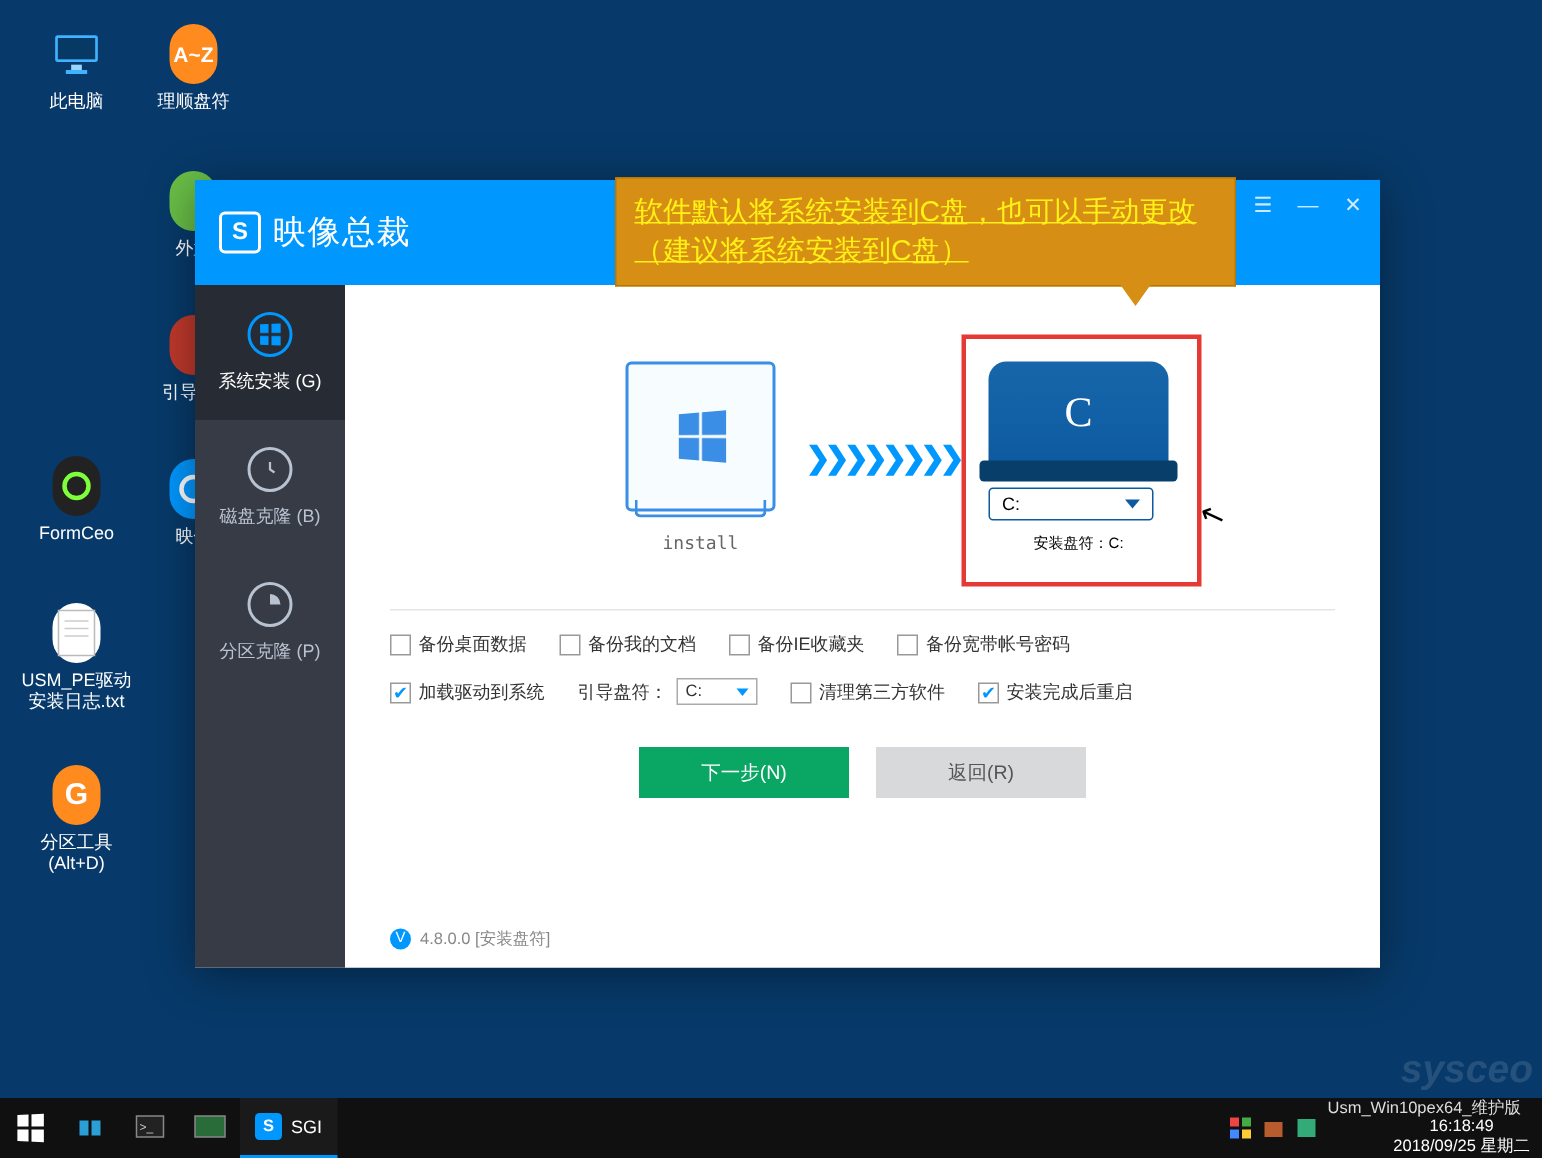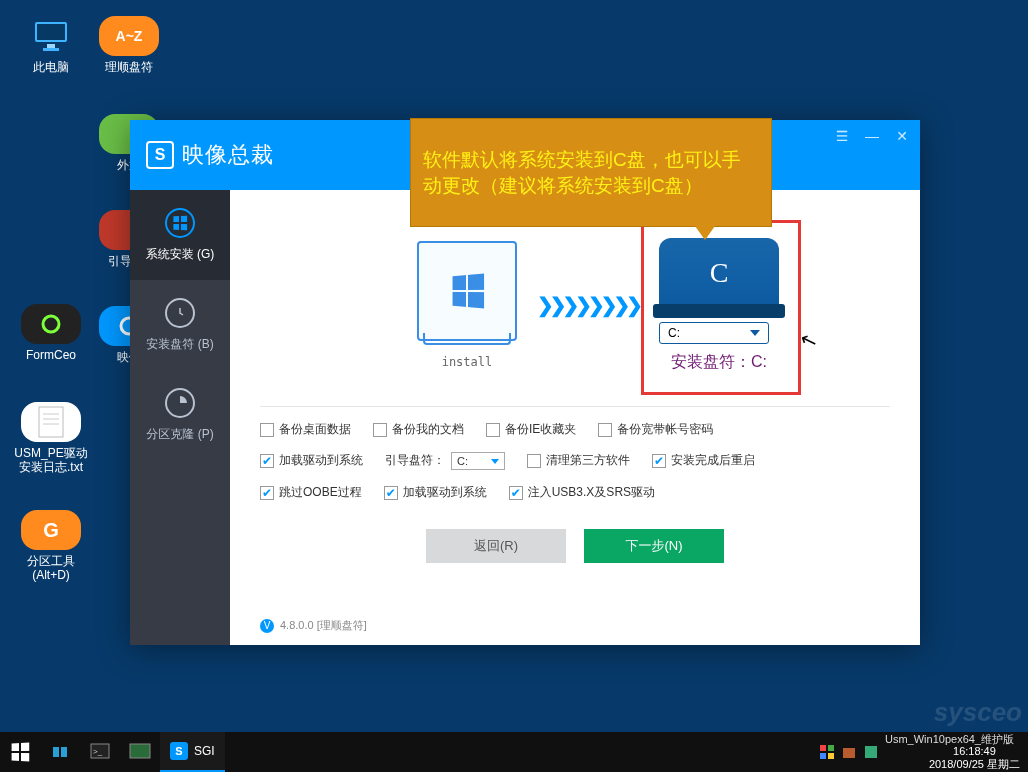--- a/index.html
+++ b/index.html
@@ -1,34 +1,34 @@
 <!DOCTYPE html>
 <html><head>
 <meta charset="utf-8">
 <style>
 * { margin: 0; padding: 0; box-sizing: border-box; font-family: "Microsoft YaHei", Arial, sans-serif; }
 body { width: 1028px; height: 772px; background: #073a6a; overflow: hidden; position: relative; }
 
 
 .desktop { position: absolute; top: 10px; left: 0; width: 100%; height: calc(100% - 40px); }
 .dicon { width: 70px; position: absolute; text-align: center; color: #fff; font-size: 12px; cursor: pointer; }
-.dicon .ico { width: 60px; height: 40px; margin: 0 auto 4px; border-radius: 16px; display: flex; align-items: center; justify-content: center; font-size: 20px; }
+.dicon .ico { width: 32px; height: 40px; margin: 0 auto 4px; border-radius: 16px; display: flex; align-items: center; justify-content: center; font-size: 20px; }
 .dicon .label { display: block; line-height: 14px; }
 
 
 .app { position: absolute; left: 130px; top: 120px; width: 790px; height: 525px; background: #fff; box-shadow: 0 4px 30px rgba(0,0,0,0.4); display: flex; flex-direction: column; }
 .titlebar { height: 70px; background: #0098ff; display: flex; align-items: center; padding: 0 16px; color: #fff; position: relative; }
 .logo { display: flex; align-items: center; gap: 8px; }
 .logo-mark { width: 28px; height: 28px; border: 2px solid #fff; border-radius: 4px; display: flex; align-items: center; justify-content: center; font-weight: bold; font-size: 16px; }
 .logo-text { font-size: 22px; font-weight: 500; letter-spacing: 1px; }
 .win-controls { position: absolute; right: 8px; top: 6px; display: flex; gap: 10px; }
 .win-controls span { width: 20px; height: 20px; display: inline-flex; align-items: center; justify-content: center; cursor: pointer; font-size: 14px; color: #cce9ff; }
 
 
-.callout { position: absolute; left: 280px; top: -2px; width: 362px; background: #d68f14; color: #fff115; font-size: 19px; padding: 28px 12px; border: 1px solid #b87700; line-height: 1.35; z-index: 20; }
+.callout { position: absolute; left: 280px; top: -2px; width: 414px; background: #d68f14; color: #fff115; font-size: 19px; padding: 10px 12px; border: 1px solid #b87700; line-height: 1.35; z-index: 20; text-decoration: underline; }
 .callout-tail { position: absolute; bottom: -14px; right: 56px; width: 0; height: 0; border-left: 10px solid transparent; border-right: 10px solid transparent; border-top: 14px solid #d68f14; }
 
 .body { flex: 1; display: flex; }
 .sidebar { width: 100px; background: #363b45; display: flex; flex-direction: column; }
 .sidebar-item { flex: none; height: 90px; display: flex; flex-direction: column; align-items: center; justify-content: center; color: #b9c2d0; font-size: 12px; cursor: pointer; gap: 8px; }
 .sidebar-item.active { background: #272b33; color: #fff; }
 .sidebar-item .sico { width: 30px; height: 30px; border: 2px solid currentColor; border-radius: 50%; display: flex; align-items: center; justify-content: center; font-size: 14px; }
 .sidebar-item.active .sico { color: #0098ff; border-color: #0098ff; }
 
 .main { flex: 1; background: #fff; padding: 20px 30px 12px; display: flex; flex-direction: column; position: relative; }
@@ -40,27 +40,27 @@
 .src-img::after { content:""; position:absolute; bottom:-6px; left:4px; right:4px; height:10px; border:2px solid #3a8ee6; border-top:none; border-radius:0 0 4px 4px; }
 .src-label { margin-top: 14px; font-size: 12px; color: #666; font-family: monospace; }
 .arrows { color: #0098ff; font-size: 20px; letter-spacing: -4px; font-weight: bold; }
 .dst-box { text-align: center; position: relative; }
 .red-outline { position: absolute; border: 3px solid #e53935; top: -18px; left: -18px; right: -22px; bottom: -22px; pointer-events: none; }
 .drive { width: 120px; height: 70px; background: linear-gradient(#1766aa,#0d5aa0); border-radius: 12px 12px 2px 2px; position: relative; display: flex; align-items: center; justify-content: center; }
 .drive::after { content:""; position:absolute; bottom:-10px; left:-6px; right:-6px; height:14px; background:#073f6a; border-radius:3px; }
 .drive-letter { color: #fff; font-size: 28px; font-family: "Times New Roman", serif; }
 .drive-select { margin-top: 14px; width: 110px; height: 22px; background:#fff; border:1px solid #0d5aa0; border-radius:3px; display:flex; align-items:center; justify-content:space-between; padding:0 8px; font-size:12px; cursor:pointer; position:relative; z-index:2; }
 .drive-select .tri { width:0; height:0; border-left:5px solid transparent; border-right:5px solid transparent; border-top:6px solid #0d5aa0; }
-.dst-label { margin-top: 8px; font-size: 16px; color: #701a75; }
+.dst-label { margin-top: 8px; font-size: 10px; color: #000000; }
 .cursor { position:absolute; right:-38px; top:90px; font-size:20px; color:#000; transform: rotate(-20deg); }
 
 hr.sep { border:none; border-top:1px solid #e5e5e5; margin: 6px 0 14px; }
 
 .options { font-size: 12px; color:#333; }
-.opt-row { display:flex; align-items:flex-start; gap: 22px; margin-bottom: 14px; flex-wrap: nowrap; }
+.opt-row { display:flex; align-items:flex-end; gap: 22px; margin-bottom: 14px; flex-wrap: nowrap; }
 .chk { display:inline-flex; align-items:center; gap:5px; cursor:pointer; white-space: nowrap; }
 .chk .box { width:14px; height:14px; border:1px solid #999; background:#fff; display:inline-flex; align-items:center; justify-content:center; font-size:11px; color:#0098ff; }
 .chk.checked .box::before { content:"✔"; font-size:12px; line-height:1; }
 .inline-label { color:#333; }
 .mini-select { width:54px; height:18px; border:1px solid #aaa; background:#fff; display:inline-flex; align-items:center; justify-content:space-between; padding:0 5px; font-size:11px; cursor:pointer; }
 .mini-select .tri { width:0;height:0;border-left:4px solid transparent;border-right:4px solid transparent;border-top:5px solid #0098ff; }
 
 .actions { display:flex; gap:18px; justify-content:center; margin-top: 14px; }
 .btn { width:140px; height:34px; border:none; font-size:13px; cursor:pointer; display:flex; align-items:center; justify-content:center; }
 .btn-back { background:#d7d9db; color:#555; }
@@ -178,21 +178,21 @@
             </div>
           </div>
         <span>系统安装 (G)</span>
       </div>
       <div class="sidebar-item">
         <div class="sico">
             <svg width="16" height="16" viewBox="0 0 16 16">
               <path d="M8 3 V8 L11 10" fill="none" stroke="currentColor" stroke-width="1.5"></path>
             </svg>
           </div>
-        <span>安装盘符 (B)</span>
+        <span>磁盘克隆 (B)</span>
       </div>
       <div class="sidebar-item">
         <div class="sico">
             <svg width="16" height="16" viewBox="0 0 16 16">
               <path d="M8 8 V1 A7 7 0 0 1 15 8 Z" fill="currentColor"></path>
             </svg>
           </div>
         <span>分区克隆 (P)</span>
       </div>
     </div>
@@ -258,48 +258,34 @@
           </div>
           <label class="chk">
               <span class="box"></span>
               <span>清理第三方软件</span>
             </label>
           <label class="chk checked">
               <span class="box"></span>
               <span>安装完成后重启</span>
             </label>
         </div>
-        <div class="opt-row">
-          <label class="chk checked">
-              <span class="box"></span>
-              <span>跳过OOBE过程</span>
-            </label>
-          <label class="chk checked">
-              <span class="box"></span>
-              <span>加载驱动到系统</span>
-            </label>
-          <label class="chk checked">
-              <span class="box"></span>
-              <span>注入USB3.X及SRS驱动</span>
-            </label>
-        </div>
       </div>
 
       <div class="actions">
+        <button class="btn btn-next">
+            <span>下一步(N)</span>
+          </button>
         <button class="btn btn-back">
             <span>返回(R)</span>
           </button>
-        <button class="btn btn-next">
-            <span>下一步(N)</span>
-          </button>
       </div>
 
       <div class="footer">
         <span class="vcirc">V</span>
-        <span>4.8.0.0 [理顺盘符]</span>
+        <span>4.8.0.0 [安装盘符]</span>
       </div>
     </div>
   </div>
 </div>
 
 <div class="watermark">sysceo</div>
 
 <div class="taskbar">
   <div class="start">
     <div class="winlogo">

